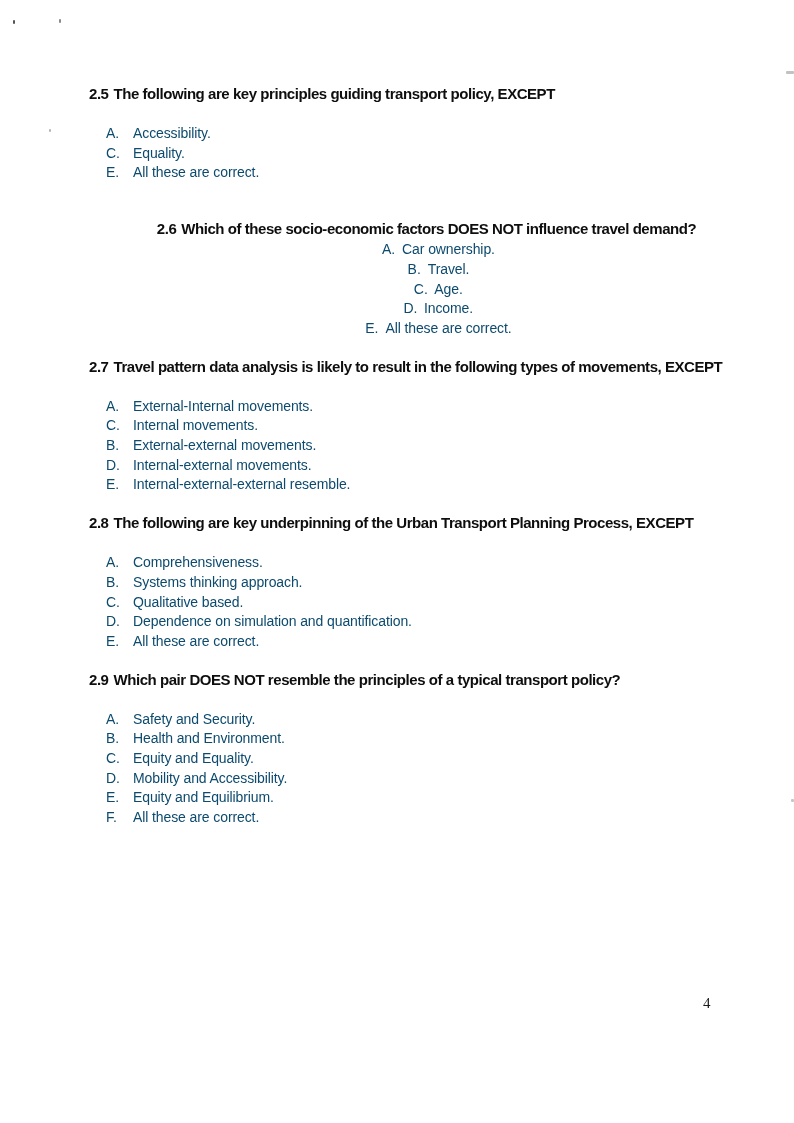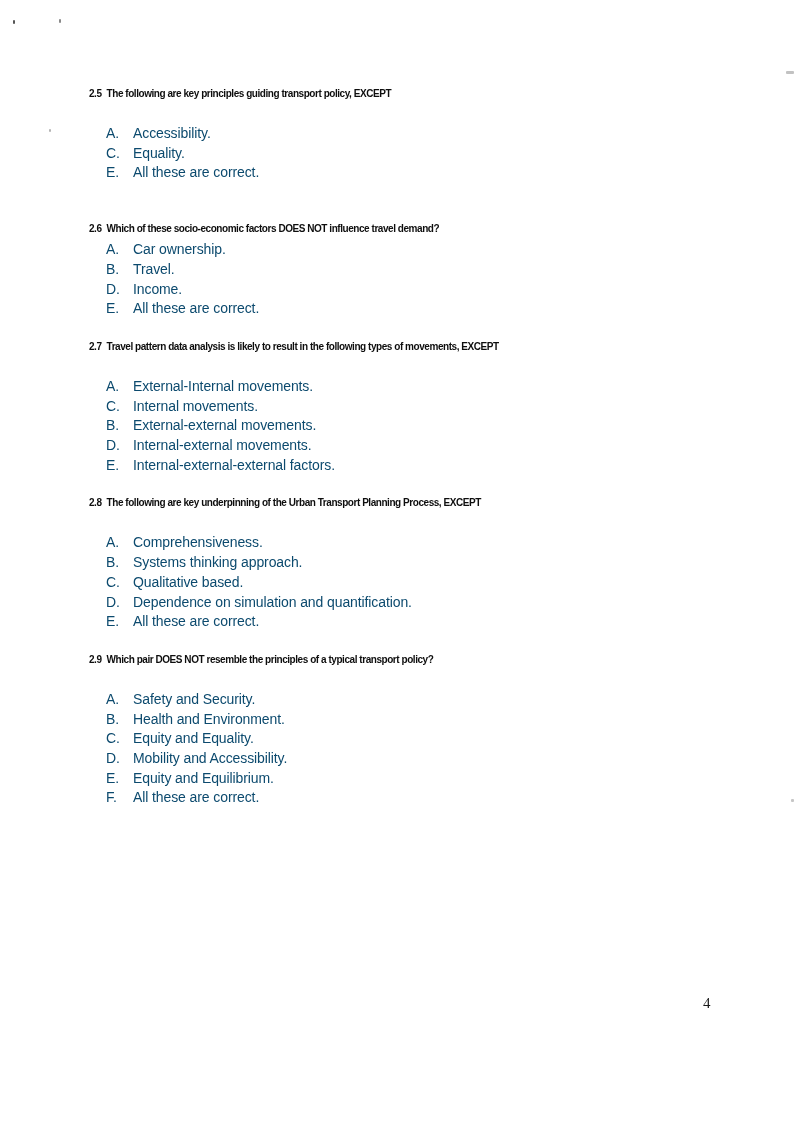--- a/index.html
+++ b/index.html
@@ -20,24 +20,24 @@
     inset: 0;
     background: #ffffff;
   }
   .questions-area {
     position: absolute;
     top: 84px;
     left: 89px;
     right: 30px;
   }
   .question + .question { margin-top: 18px; }
-  .question:nth-child(2) { margin-top: 36px; }
+  .question:nth-child(2) { margin-top: 36px; text-align: center; }
   .question-heading {
     font-weight: 700;
-    font-size: 10px;
+    font-size: 15px;
     letter-spacing: -0.45px;
     line-height: 20px;
     color: #0e0e0e;
     white-space: nowrap;
   }
   .question-number { margin-right: 5px; }
   .options-list { margin-top: 1px; }
   .question.has-gap .options-list { margin-top: 20px; }
   .option-row {
     line-height: 19.7px;
@@ -102,20 +102,23 @@
       <span class="question-number">2.6</span><span>Which of these socio-economic factors DOES NOT influence travel demand?</span>
     </div>
     <div class="options-list">
           <div class="option-row">
     <span class="option-letter">A.</span><span class="option-text">Car ownership.</span>
   </div>
           <div class="option-row">
     <span class="option-letter">B.</span><span class="option-text">Travel.</span>
   </div>
           <div class="option-row">
+    <span class="option-letter">C.</span><span class="option-text">Age.</span>
+  </div>
+          <div class="option-row">
     <span class="option-letter">D.</span><span class="option-text">Income.</span>
   </div>
           <div class="option-row">
     <span class="option-letter">E.</span><span class="option-text">All these are correct.</span>
   </div>
         </div>
   </div>
       <div class="question has-gap">
     <div class="question-heading">
       <span class="question-number">2.7</span><span>Travel pattern data analysis is likely to result in the following types of movements, EXCEPT</span>
@@ -127,21 +130,21 @@
           <div class="option-row">
     <span class="option-letter">C.</span><span class="option-text">Internal movements.</span>
   </div>
           <div class="option-row">
     <span class="option-letter">B.</span><span class="option-text">External-external movements.</span>
   </div>
           <div class="option-row">
     <span class="option-letter">D.</span><span class="option-text">Internal-external movements.</span>
   </div>
           <div class="option-row">
-    <span class="option-letter">E.</span><span class="option-text">Internal-external-external factors.</span>
+    <span class="option-letter">E.</span><span class="option-text">Internal-external-external resemble.</span>
   </div>
         </div>
   </div>
       <div class="question has-gap">
     <div class="question-heading">
       <span class="question-number">2.8</span><span>The following are key underpinning of the Urban Transport Planning Process, EXCEPT</span>
     </div>
     <div class="options-list">
           <div class="option-row">
     <span class="option-letter">A.</span><span class="option-text">Comprehensiveness.</span>

